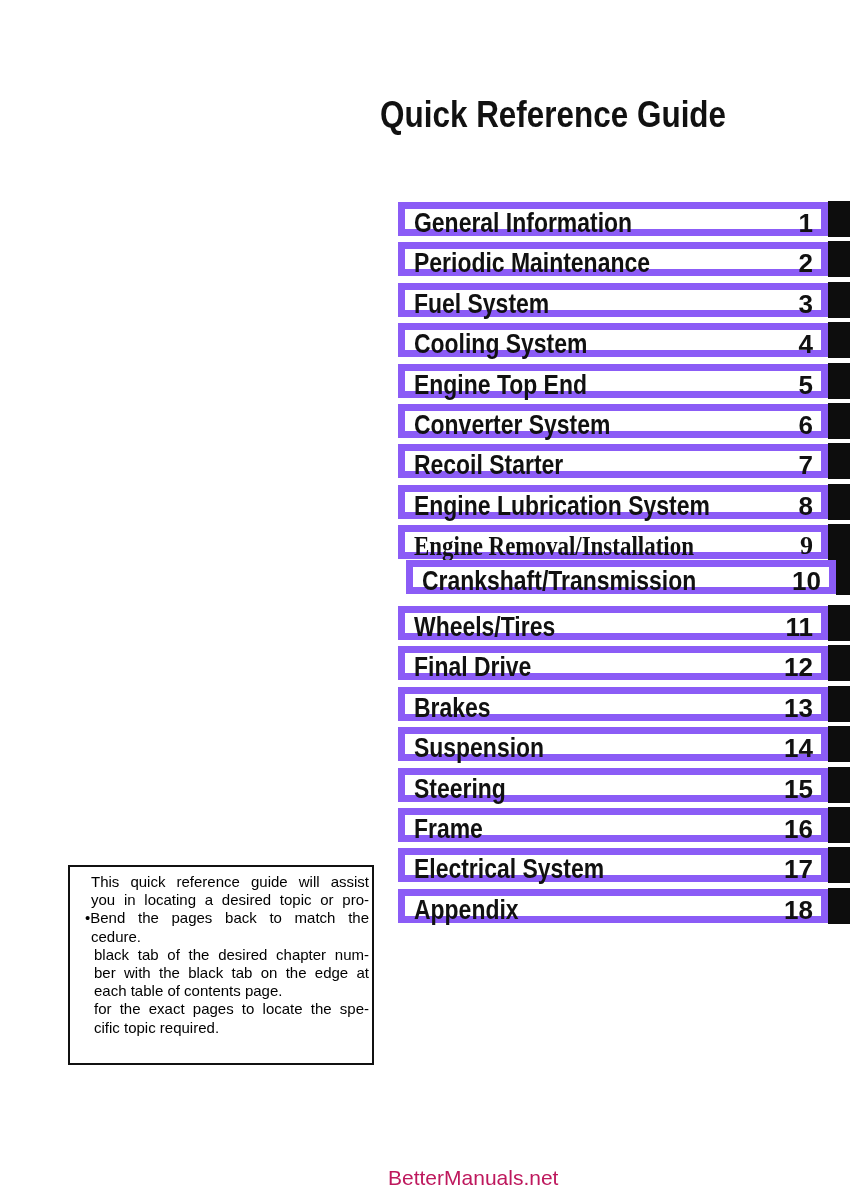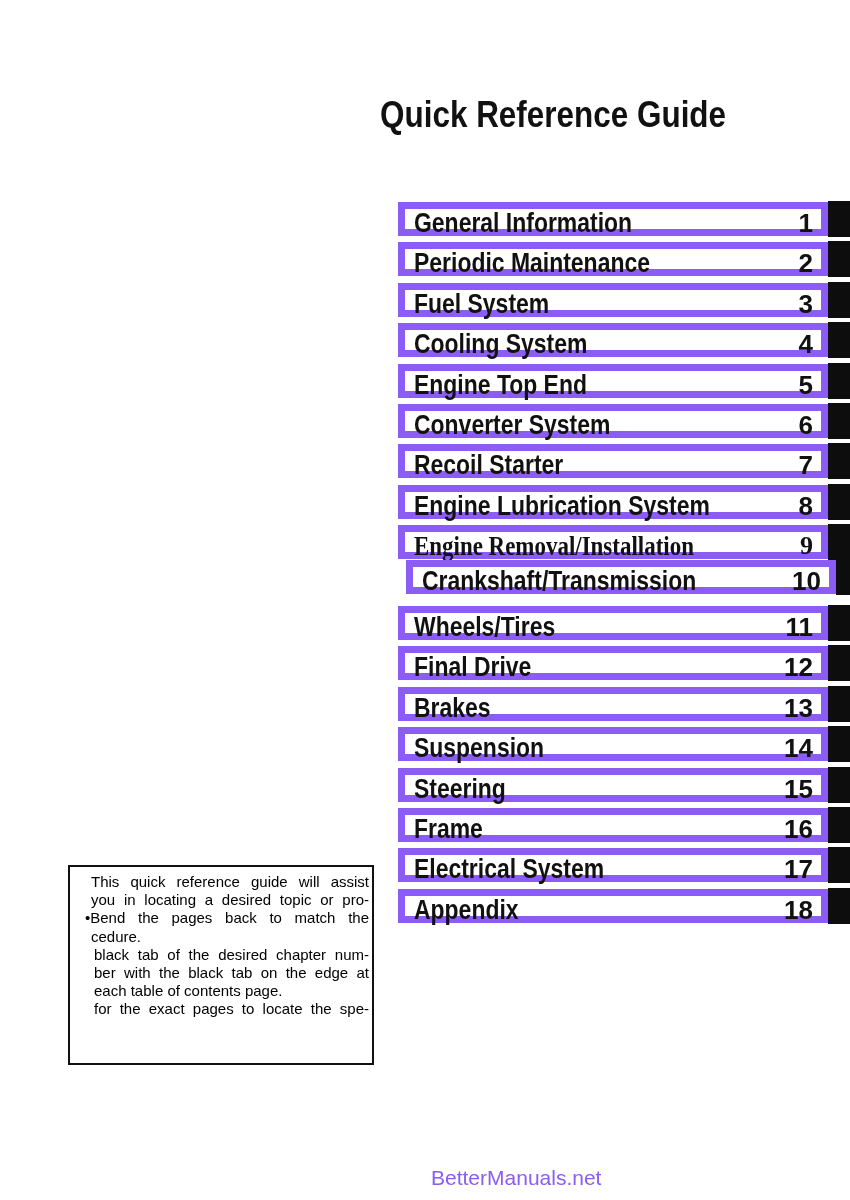--- a/index.html
+++ b/index.html
@@ -81,22 +81,21 @@
   }
   .tline { text-align: left; }
   .just { text-align: justify; text-align-last: justify; }
   .b0 { margin-left: -6px; }
   .bi { padding-left: 3px; }
   .footer {
     position: absolute;
     left: 388px; top: 1166px;
     font-size: 21px;
     line-height: 24px;
-    color: #8b5cf6;
-    margin-left: 43px;
+    color: #be185d;
   }
 </style>
 </head>
 <body>
 
 <div class="page">
 
   <h1 class="title">Quick Reference Guide</h1>
 
   <div class="chapters">
@@ -230,17 +229,18 @@
 
   <div class="note">
     <div class="tline just">This quick reference guide will assist</div>
     <div class="tline just">you in locating a desired topic or pro-</div>
     <div class="tline just b0">•Bend the pages back to match the</div>
     <div class="tline">cedure.</div>
     <div class="tline just bi">black tab of the desired chapter num-</div>
     <div class="tline just bi">ber with the black tab on the edge at</div>
     <div class="tline bi">each table of contents page.</div>
     <div class="tline just bi">for the exact pages to locate the spe-</div>
+    <div class="tline bi">cific topic required.</div>
   </div>
 
   <div class="footer">BetterManuals.net</div>
 
 </div>
 
 </body></html>

